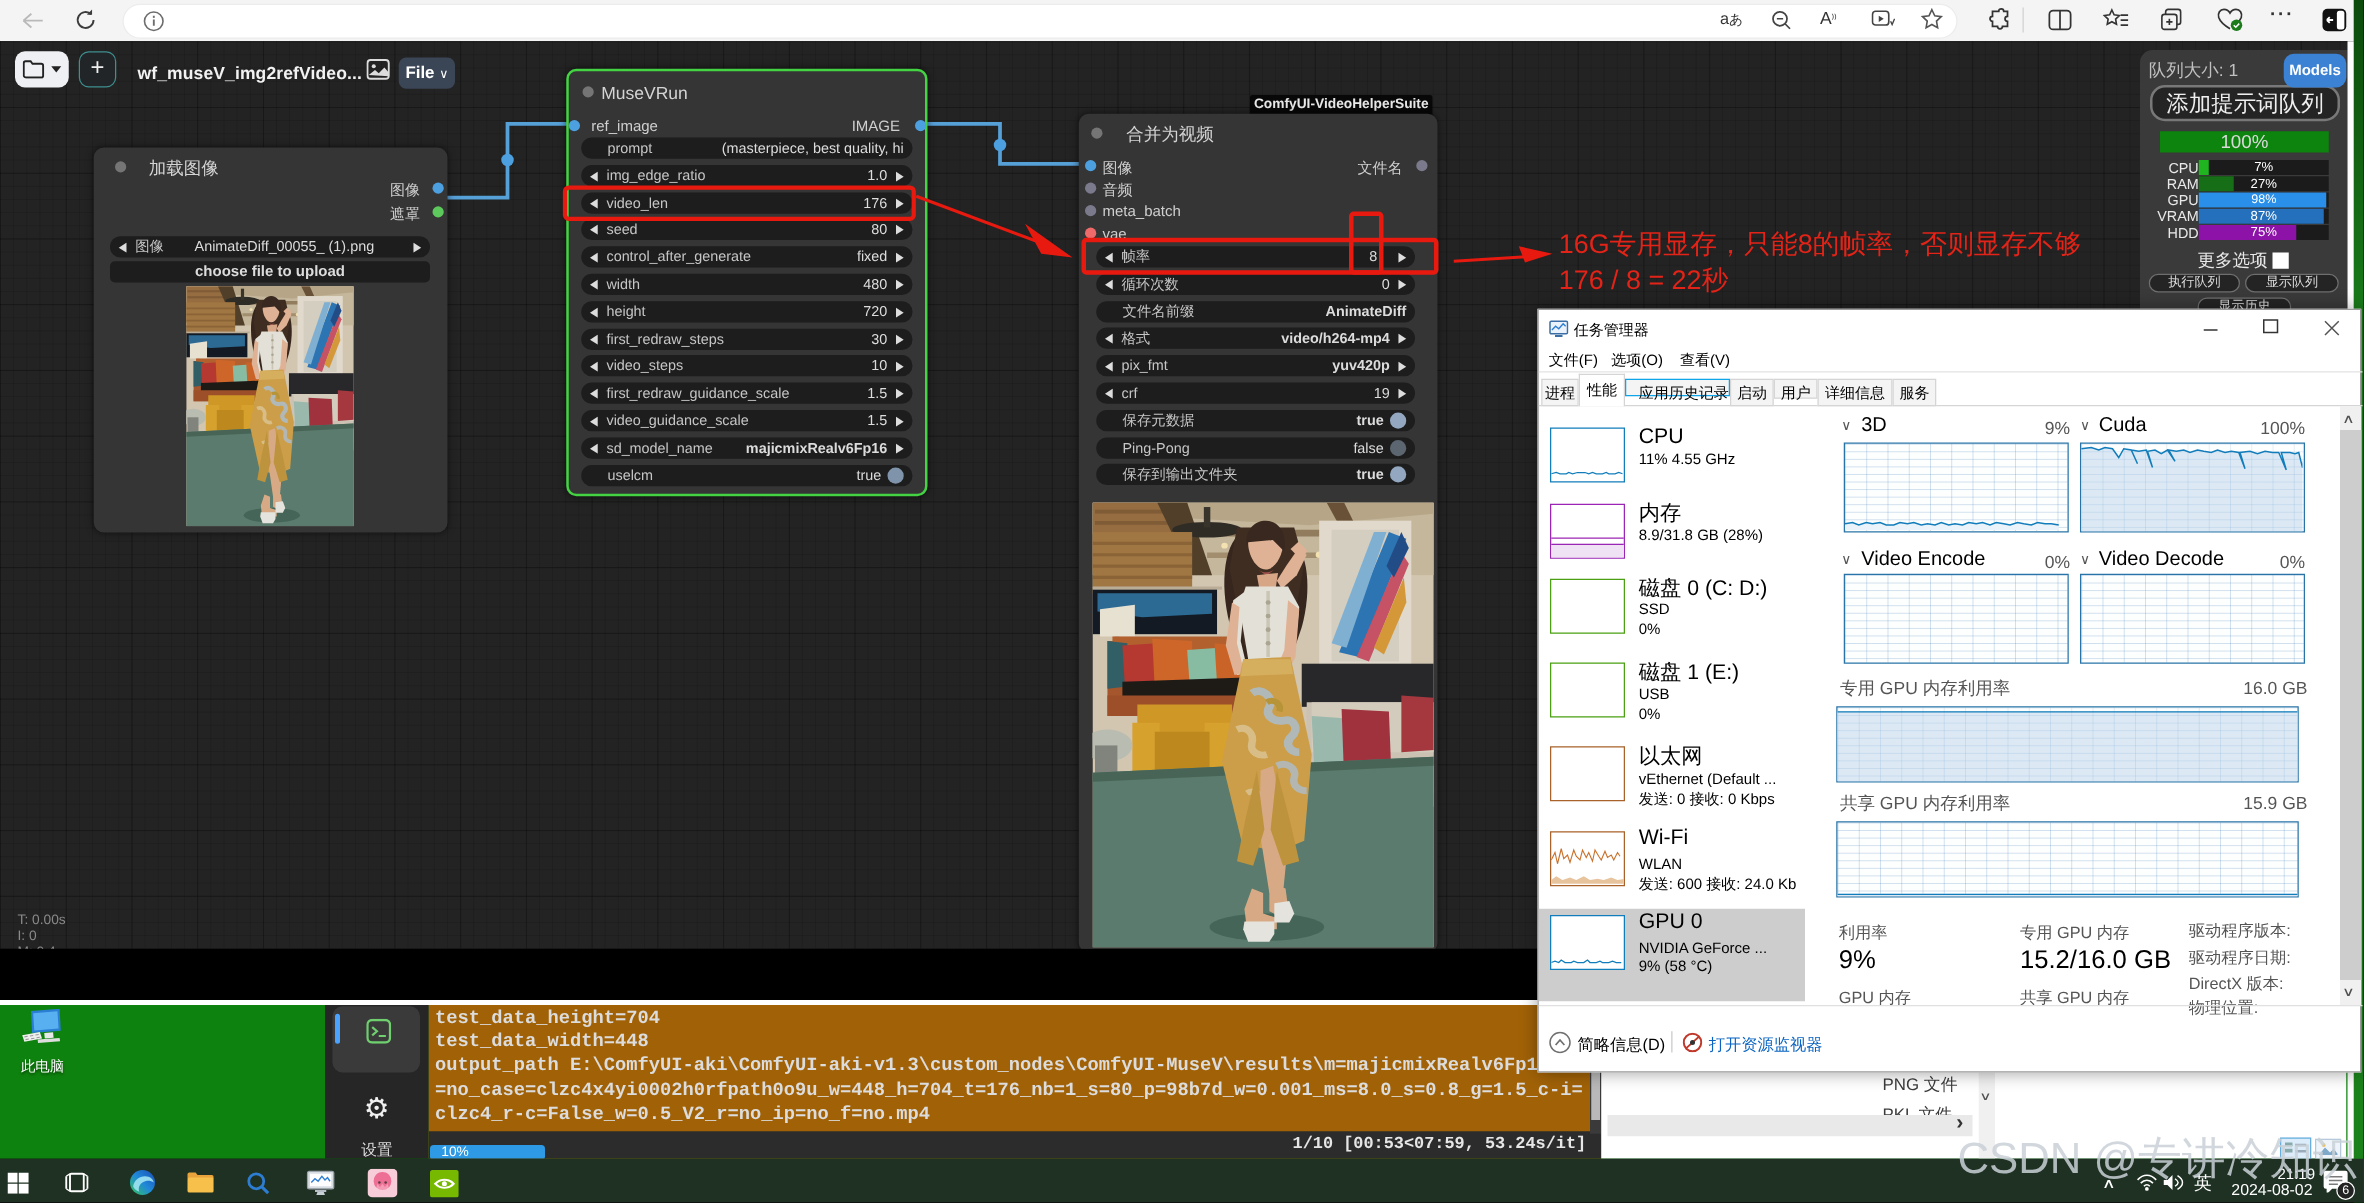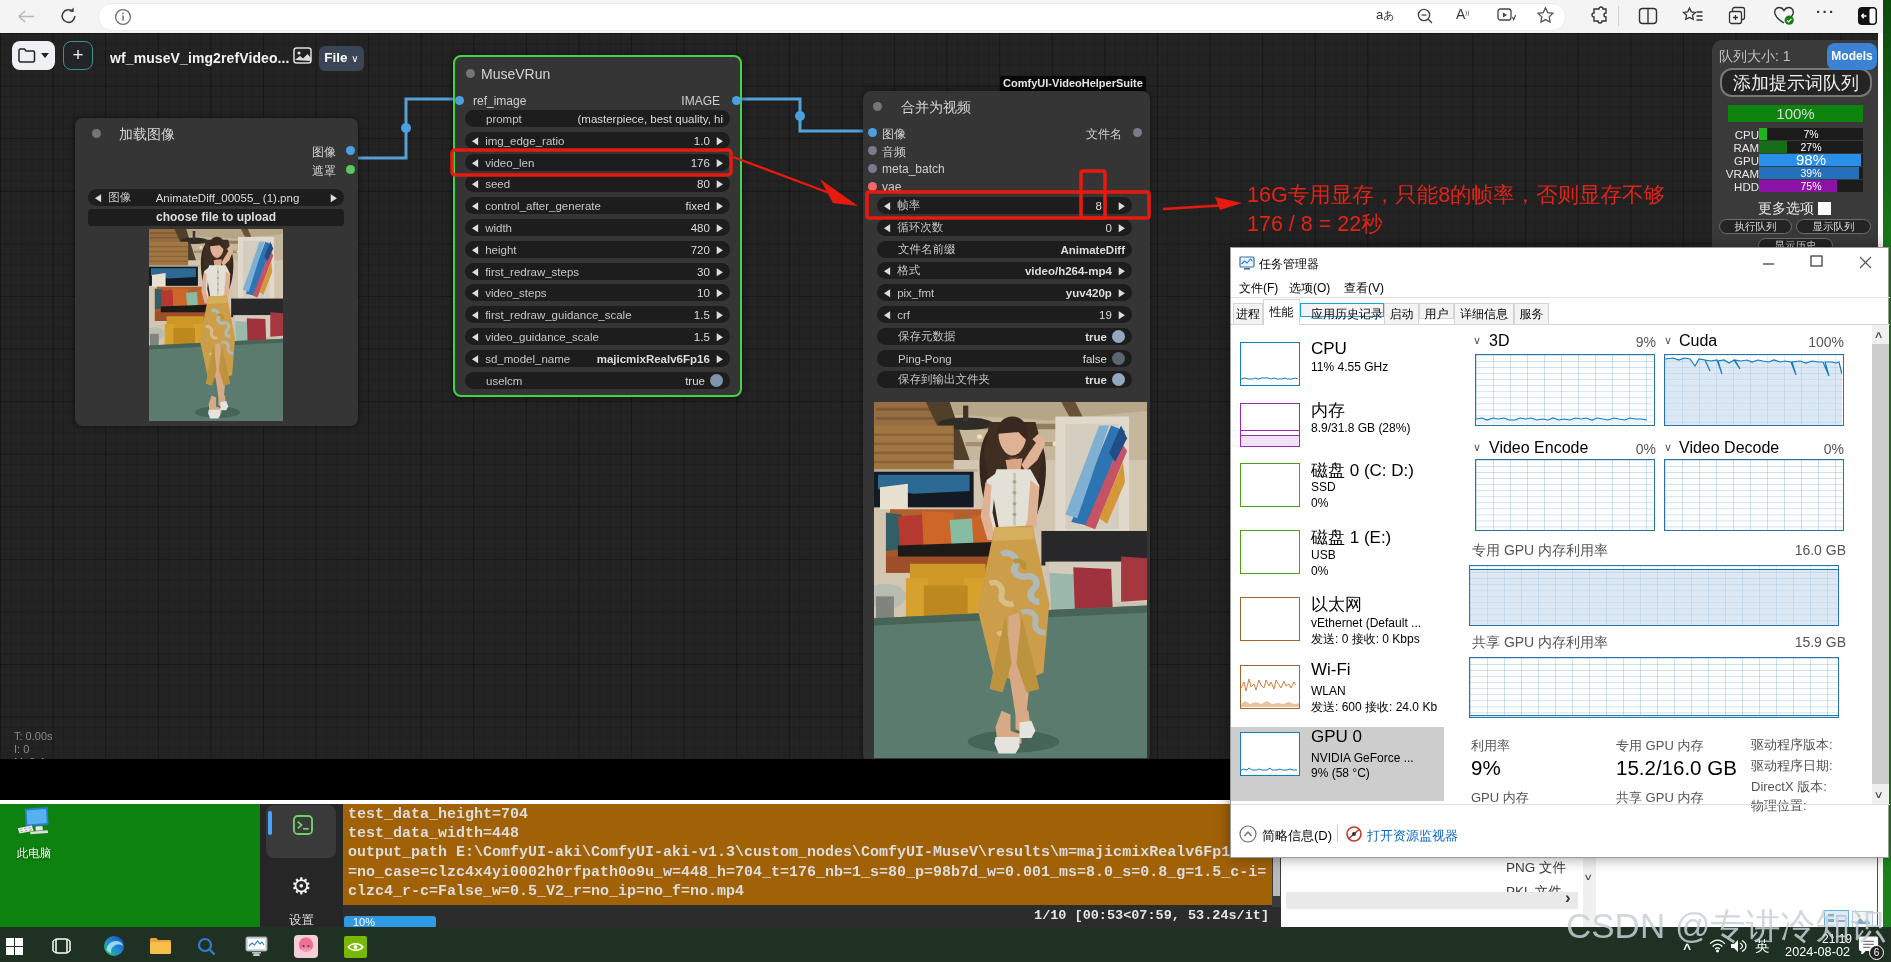--- a/index.html
+++ b/index.html
@@ -411,26 +411,26 @@
           <div style="position:absolute;width:104px;text-align:center;font-size:10.5px;color:#fff;line-height:12px">7%</div>
         </div>
       <div class="abs" style="left:0;top:102px;font-size:11.5px;color:#e9e9e9;width:47px;text-align:right">RAM</div>
       <div class="abs" style="left:47px;top:101px;width:104px;height:12px;background:#1b1b1b">
           <div style="position:absolute;left:0;top:0;height:12px;width:28px;background:#166e16"></div>
           <div style="position:absolute;width:104px;text-align:center;font-size:10.5px;color:#fff;line-height:12px">27%</div>
         </div>
       <div class="abs" style="left:0;top:115px;font-size:11.5px;color:#e9e9e9;width:47px;text-align:right">GPU</div>
       <div class="abs" style="left:47px;top:114px;width:104px;height:12px;background:#1b1b1b">
           <div style="position:absolute;left:0;top:0;height:12px;width:102px;background:#2a8fe8"></div>
-          <div style="position:absolute;width:104px;text-align:center;font-size:15px;color:#fff;line-height:12px">98%</div>
+          <div style="position:absolute;width:104px;text-align:center;font-size:10px;color:#fff;line-height:12px">98%</div>
         </div>
       <div class="abs" style="left:0;top:128px;font-size:11.5px;color:#e9e9e9;width:47px;text-align:right">VRAM</div>
       <div class="abs" style="left:47px;top:127px;width:104px;height:12px;background:#1b1b1b">
           <div style="position:absolute;left:0;top:0;height:12px;width:100px;background:#2470bd"></div>
-          <div style="position:absolute;width:104px;text-align:center;font-size:10.5px;color:#fff;line-height:12px">39%</div>
+          <div style="position:absolute;width:104px;text-align:center;font-size:10.5px;color:#fff;line-height:12px">87%</div>
         </div>
       <div class="abs" style="left:0;top:141px;font-size:11.5px;color:#e9e9e9;width:47px;text-align:right">HDD</div>
       <div class="abs" style="left:47px;top:140px;width:104px;height:12px;background:#1b1b1b">
           <div style="position:absolute;left:0;top:0;height:12px;width:78px;background:#8c12a8"></div>
           <div style="position:absolute;width:104px;text-align:center;font-size:10.5px;color:#fff;line-height:12px">75%</div>
         </div>
       <div class="abs" style="left:46px;top:160px;font-size:14px;color:#e9e9e9">更多选项 <span style="display:inline-block;width:13px;height:13px;background:#fff;vertical-align:-2px"></span></div>
       <div class="abs" style="left:7px;top:179px;width:73px;height:15px;background:#242424;border:1.4px solid #6e6e6e;border-radius:8px;color:#ddd;font-size:10.5px;text-align:center;line-height:13px">执行队列</div>
       <div class="abs" style="left:84px;top:179px;width:75px;height:15px;background:#242424;border:1.4px solid #6e6e6e;border-radius:8px;color:#ddd;font-size:10.5px;text-align:center;line-height:13px">显示队列</div>
       <div class="abs" style="left:46px;top:198px;width:75px;height:15px;background:#242424;border:1.4px solid #6e6e6e;border-radius:8px;color:#ddd;font-size:10.5px;text-align:center;line-height:13px">显示历史</div>

